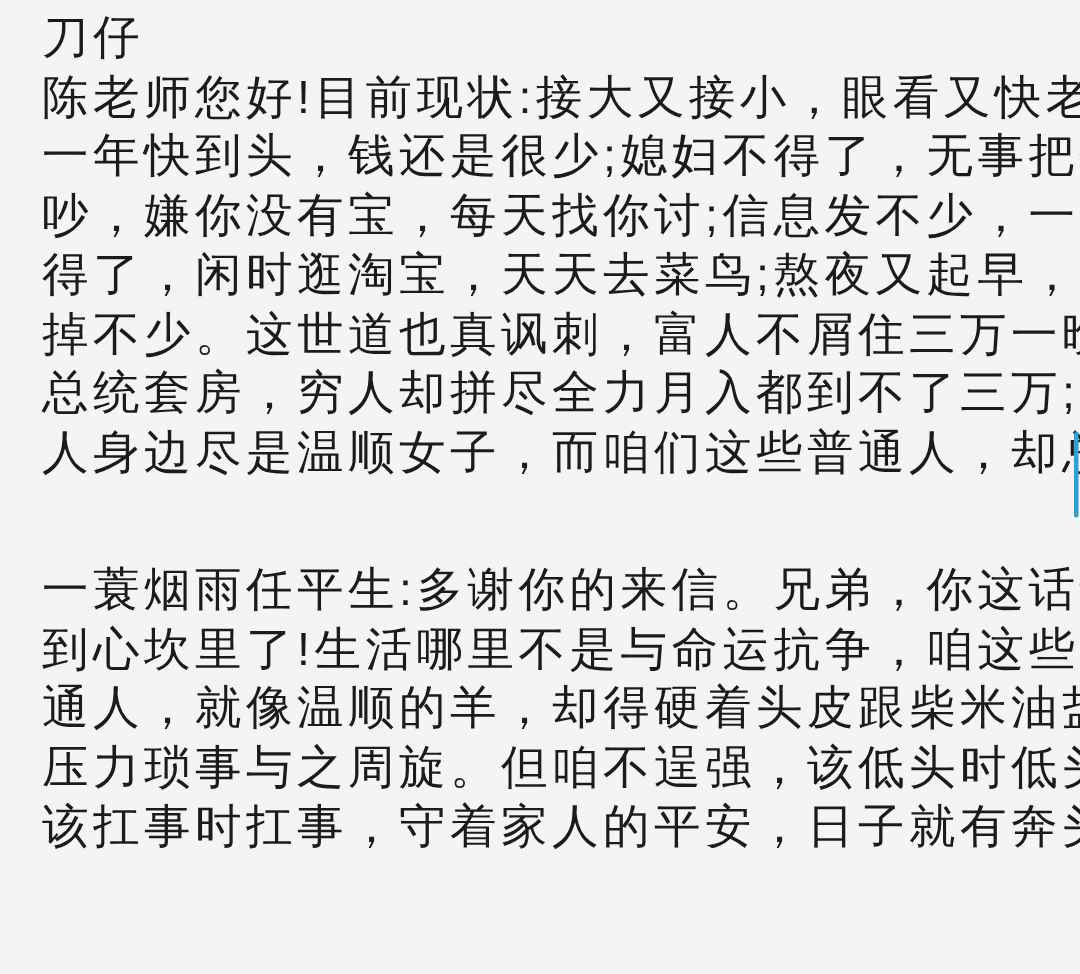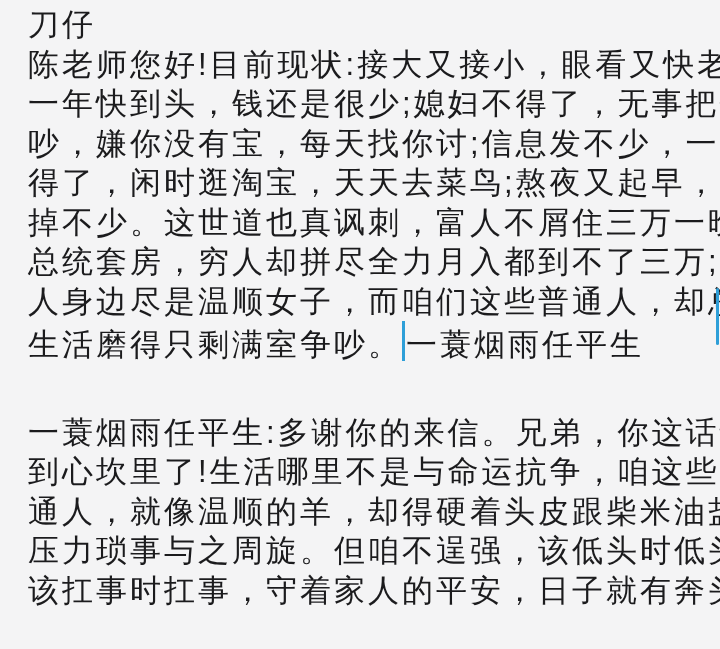--- a/index.html
+++ b/index.html
@@ -56,23 +56,20 @@
 
   <div>
     <div class="line">刀仔</div>
     <div class="line">陈老师您好!目前现状:接大又接小，眼看又快老，</div>
     <div class="line">一年快到头，钱还是很少;媳妇不得了，无事把你</div>
     <div class="line">吵，嫌你没有宝，每天找你讨;信息发不少，一看不</div>
     <div class="line">得了，闲时逛淘宝，天天去菜鸟;熬夜又起早，头发</div>
     <div class="line">掉不少。这世道也真讽刺，富人不屑住三万一晚的</div>
     <div class="line">总统套房，穷人却拼尽全力月入都到不了三万;富</div>
     <div class="line">人身边尽是温顺女子，而咱们这些普通人，却总被</div>
-    <div class="line">
-      <span>生活磨得只剩满室争吵。</span><span class="caret"></span><span>一蓑烟雨任平生</span>
-    </div>
   </div>
 
   <div class="para-gap"></div>
 
   <div>
     <div class="line">一蓑烟雨任平生:多谢你的来信。兄弟，你这话说</div>
     <div class="line">到心坎里了!生活哪里不是与命运抗争，咱这些普</div>
     <div class="line">通人，就像温顺的羊，却得硬着头皮跟柴米油盐、</div>
     <div class="line">压力琐事与之周旋。但咱不逞强，该低头时低头，</div>
     <div class="line">该扛事时扛事，守着家人的平安，日子就有奔头。</div>

